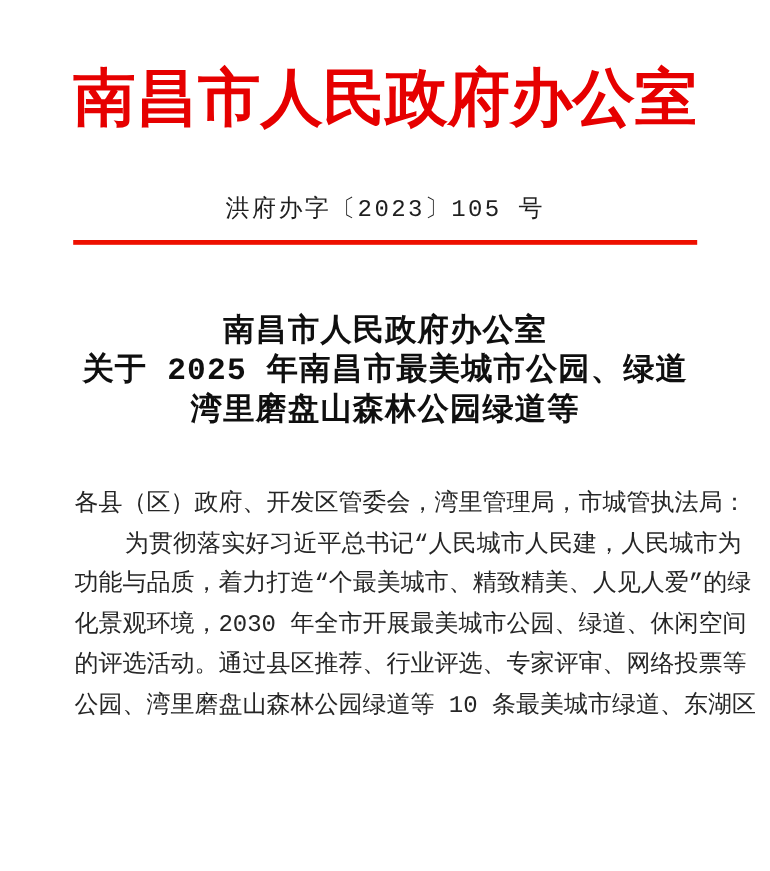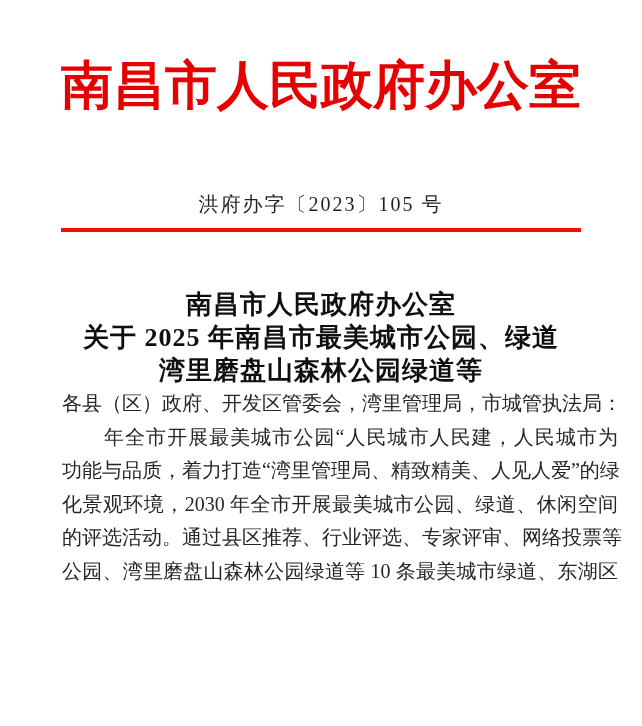--- a/index.html
+++ b/index.html
@@ -6,35 +6,35 @@
     margin: 0;
     padding: 0;
     background: #ffffff;
   }
   .page {
     position: relative;
     width: 642px;
     height: 726px;
     background: #ffffff;
     overflow: hidden;
-    font-family: Liberation Serif, serif;
+    font-family: Liberation Mono, monospace;
   }
   .red-header {
     margin-top: 44px;
     height: 84px;
     line-height: 84px;
     text-align: center;
     font-size: 52px;
     font-weight: bold;
     color: #e60000;
     letter-spacing: 0px;
     white-space: nowrap;
   }
   .doc-number {
-    margin-top: 66px;
+    margin-top: 38px;
     text-align: center;
     font-size: 20px;
     line-height: 20px;
     color: #1f1f1f;
     letter-spacing: 2px;
   }
   .red-rule {
     margin: 14px auto 0 auto;
     width: 520px;
     height: 4px;
@@ -45,20 +45,21 @@
     text-align: center;
     font-size: 26px;
     font-weight: bold;
     color: #0f0f0f;
     letter-spacing: 1px;
   }
   .title-line {
     line-height: 33px;
   }
   .body-text {
+    margin-top: 45px;
     padding: 0 24px 0 62px;
     font-size: 20px;
     color: #262626;
   }
   .line {
     line-height: 33.6px;
     text-align: justify;
     text-align-last: justify;
     white-space: nowrap;
   }
@@ -78,20 +79,20 @@
   <div class="red-rule"></div>
 
   <div class="title">
     <div class="title-line">南昌市人民政府办公室</div>
     <div class="title-line">关于 2025 年南昌市最美城市公园、绿道</div>
     <div class="title-line">湾里磨盘山森林公园绿道等</div>
   </div>
 
   <div class="body-text">
     <div class="line">各县（区）政府、开发区管委会，湾里管理局，市城管执法局：</div>
-    <div class="line indent">年全市开展最美城市公园“人民城市人民建，人民城市为</div>
-    <div class="line">功能与品质，着力打造“湾里管理局、精致精美、人见人爱”的绿</div>
+    <div class="line indent">为贯彻落实好习近平总书记“人民城市人民建，人民城市为</div>
+    <div class="line">功能与品质，着力打造“个最美城市、精致精美、人见人爱”的绿</div>
     <div class="line">化景观环境，2030 年全市开展最美城市公园、绿道、休闲空间</div>
     <div class="line">的评选活动。通过县区推荐、行业评选、专家评审、网络投票等</div>
     <div class="line">公园、湾里磨盘山森林公园绿道等 10 条最美城市绿道、东湖区</div>
   </div>
 
 </div>
 
 </body></html>

